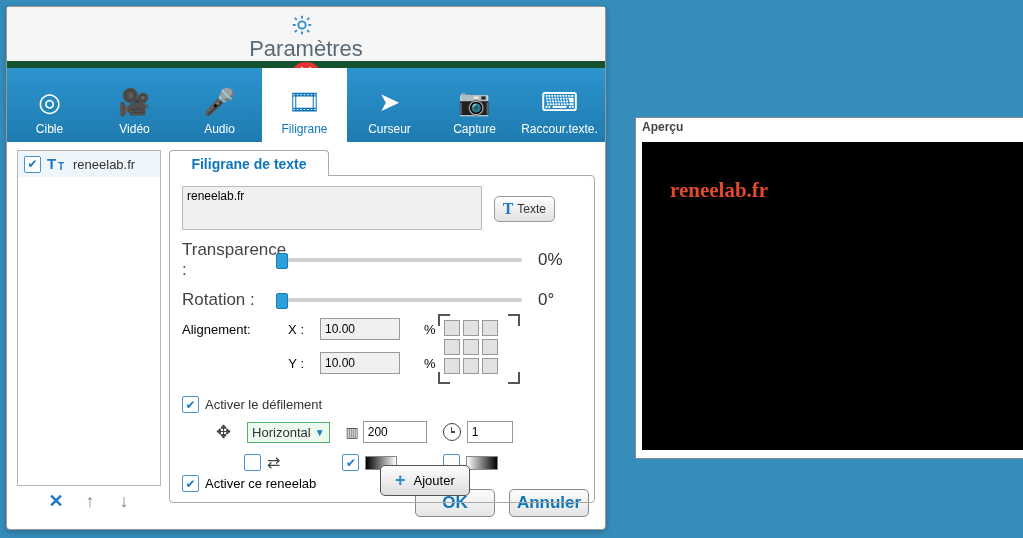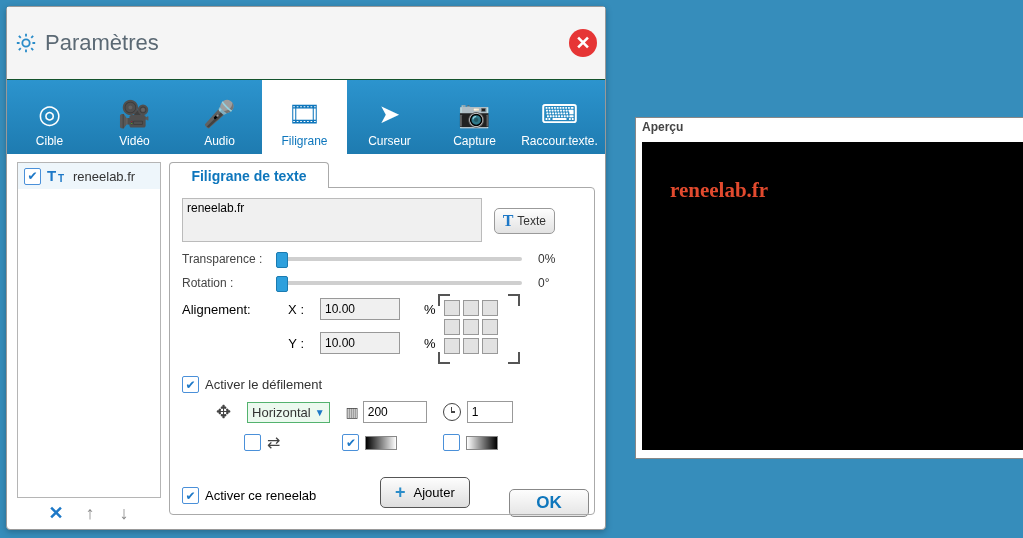--- a/index.html
+++ b/index.html
@@ -22,22 +22,23 @@
     border-radius: 4px;
     box-shadow: 0 2px 6px rgba(0,0,0,0.25);
     display: flex;
     flex-direction: column;
   }
   .titlebar {
     height: 40px;
     background: #f5f5f5;
     display: flex;
     align-items: center;
-    padding: 16px 8px;
-    border-bottom: 1px solid #14532d;
+    padding: 7px 8px;
+    border-bottom: 7px solid #14532d;
+    flex-direction: column;
   }
   .gear-icon {
     width: 22px; height: 22px;
     margin-right: 8px;
     display: flex; align-items: center; justify-content: center;
     color: #2a8cc9;
   }
   .title-text {
     font-size: 22px;
     color: #5b6974;
@@ -189,21 +190,21 @@
     margin-top: 10px;
     margin-left: 8px;
   }
   .bigT { color: #1d78c7; font-family: Georgia, serif; font-size: 16px; font-weight: bold; }
 
   .row {
     display: flex;
     align-items: center;
     margin-top: 10px;
     color: #444;
-    font-size: 12px;
+    font-size: 17px;
   }
   .lbl { width: 100px; }
   .slider-track {
     flex: 0 0 240px;
     height: 4px;
     background: #cfcfcf;
     border-radius: 2px;
     position: relative;
     margin-right: 16px;
   }
@@ -552,20 +553,21 @@
         <div class="add-btn">
           <span class="plus">+</span>
           <span>Ajouter</span>
         </div>
       </div>
     </div>
   </div>
 
   <div class="dlg-buttons">
     <div class="dlg-btn">OK</div>
+    <div class="dlg-btn">Annuler</div>
   </div>
 </div>
 
 <div class="preview-panel">
   <div class="preview-title">Aperçu</div>
   <div class="preview-canvas">
     <div class="preview-watermark">reneelab.fr</div>
   </div>
 </div>
 

